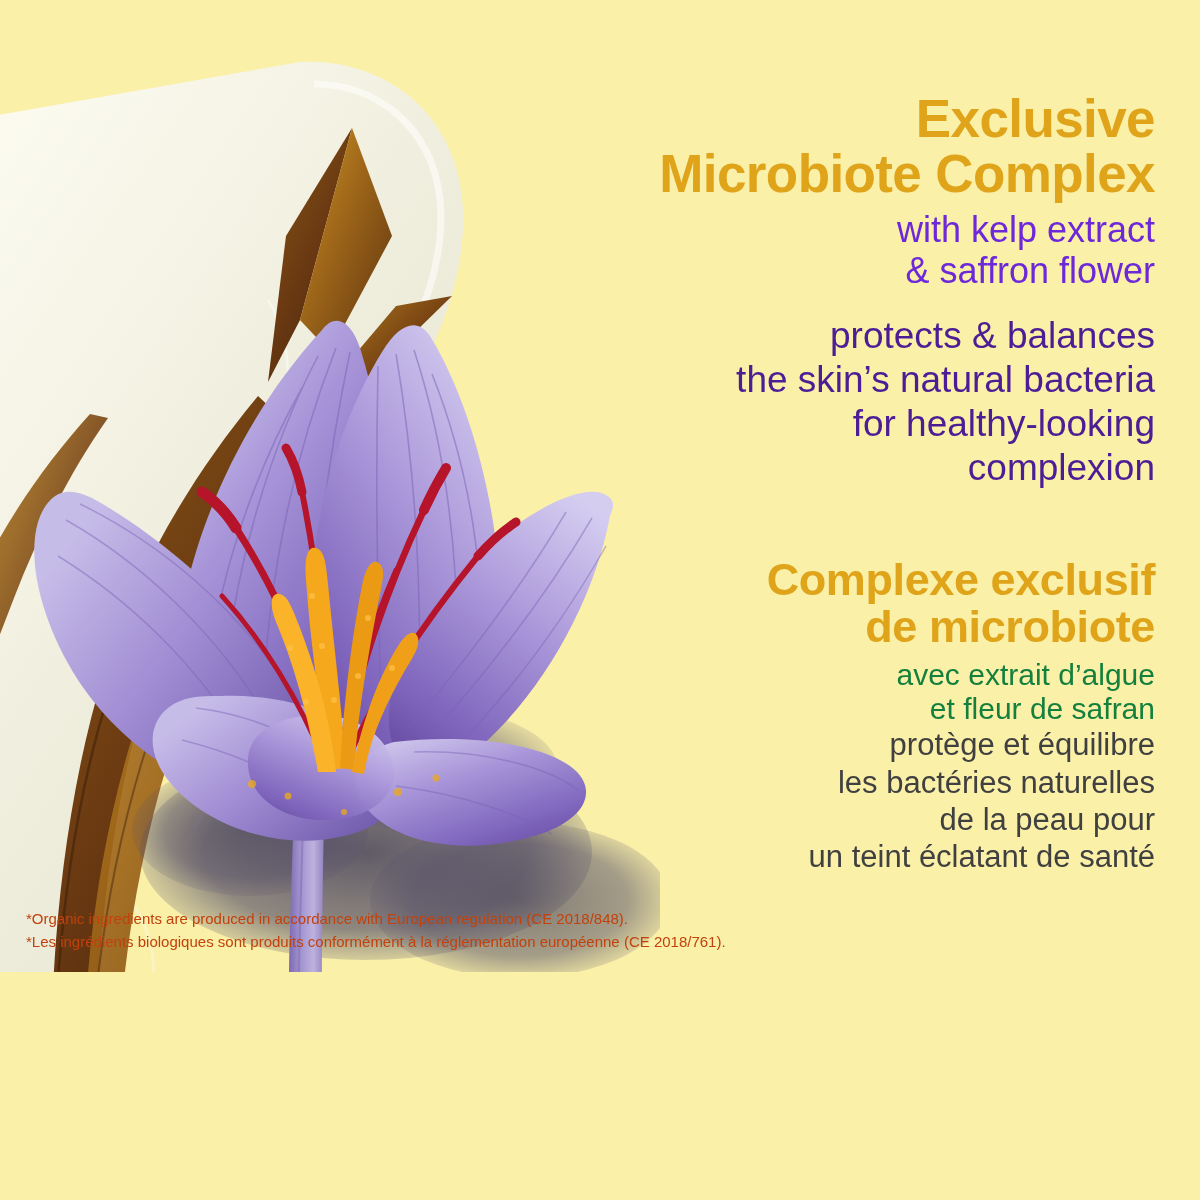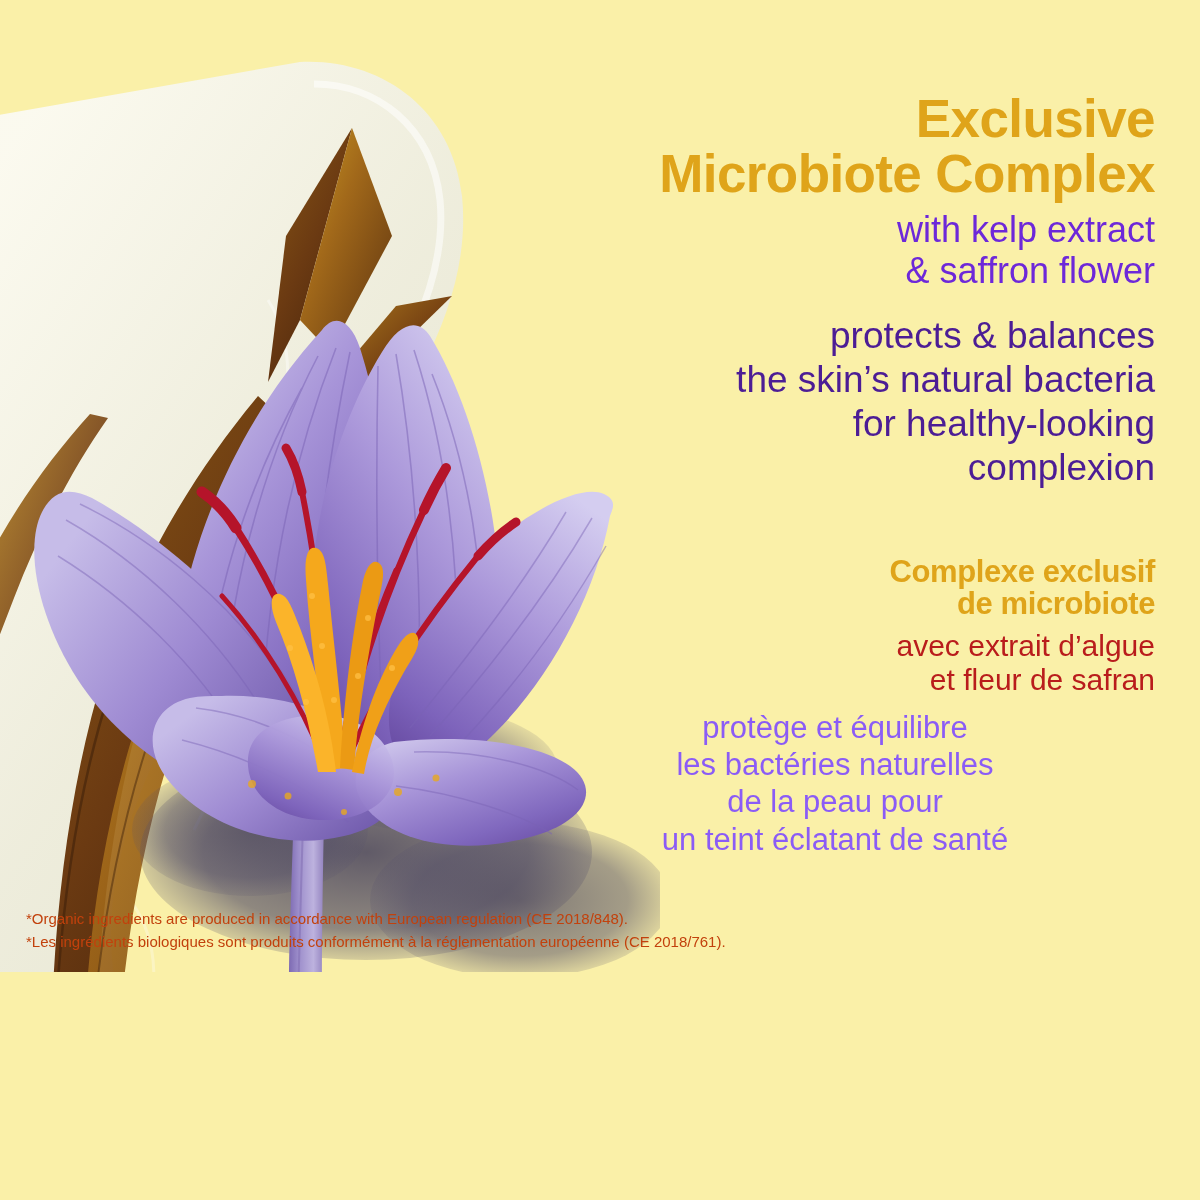--- a/index.html
+++ b/index.html
@@ -55,43 +55,42 @@
     font-size:37px;
     font-weight:300;
     line-height:1.19;
     color:#4c1d95;
     white-space:pre-line;
   }
 
   .fr-block{ margin-top:66px; }
 
   .h-fr{
-    font-size:31px;
+    font-size:45px;
     font-weight:700;
     line-height:1.05;
     letter-spacing:-0.4px;
     color:#dfa41a;
     white-space:pre-line;
   }
   .sub-fr{
     margin-top:8px;
     font-size:30px;
     font-weight:400;
     line-height:1.14;
-    color:#b91c1c;
+    color:#15803d;
     white-space:pre-line;
   }
   .body-fr{
-    margin-top:12px;
+    margin-top:0;
     font-size:31px;
     font-weight:300;
     line-height:1.2;
-    color:#8b5cf6;
-    white-space:pre-line;
-    text-align:center;
+    color:#404040;
+    white-space:pre-line;
   }
 
   
   #footnotes{
     position:absolute;
     left:26px; bottom:18px;
     font-size:15px;
     font-weight:400;
     line-height:1.58;
     color:#c2410c;

